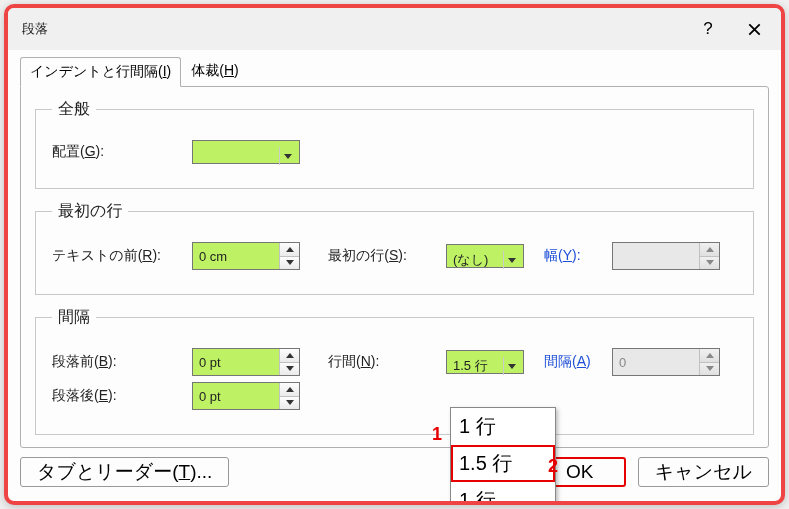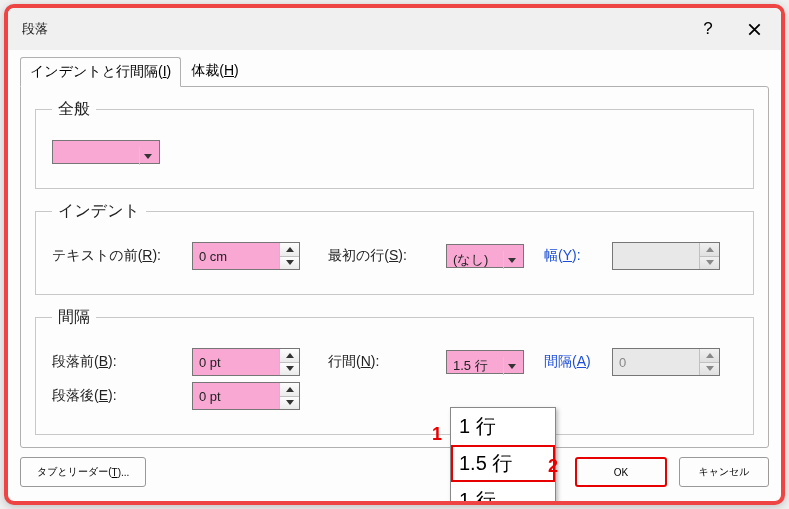--- a/index.html
+++ b/index.html
@@ -95,21 +95,21 @@
     margin: 6px 0;
   }
   .label { font-size: 14px; color: #222; white-space: nowrap; }
   .label .ul { text-decoration: underline; }
   .label.dis { color: #1d4ed8; }
   .col-lbl1 { width: 132px; }
   .col-lbl-mid { width: 110px; }
   .col-lbl-last { width: 60px; }
   .select, .spin, .spin-dis {
     border: 1px solid #767676;
-    background: #f9a8d4;
+    background: #bef264;
     font-size: 13px;
     color: #222;
   }
   .select {
     height: 24px;
     display: flex;
     align-items: center;
     padding: 8px 4px 0 6px;
     min-width: 60px;
     cursor: pointer;
@@ -177,21 +177,21 @@
     left: 12px; right: 12px; bottom: 14px;
     display: flex;
     align-items: center;
   }
   .btn {
     height: 30px;
     padding: 0 16px;
     border: 1px solid #999;
     background: #fdfdfd;
     border-radius: 3px;
-    font-size: 10px;
+    font-size: 19px;
     cursor: pointer;
     display: inline-flex;
     align-items: center;
     justify-content: center;
     min-width: 90px;
   }
   .btn-ok { border: 2px solid #e60000; min-width: 92px; }
   .dropdown {
     position: absolute;
     border: 1px solid #888;
@@ -244,33 +244,36 @@
       <div class="tab">
         <span>体裁(</span><span class="ul">H</span><span>)</span>
       </div>
     </div>
 
     <div class="panel">
 
       <fieldset class="group">
         <legend>全般</legend>
         <div class="row">
+          <span class="label col-lbl1">
+            <span>配置(</span><span class="ul">G</span><span>):</span>
+          </span>
           <div class="select" style="width:108px">
             <span class="val"></span>
             <span class="arrow">
                 <svg viewBox="0 0 8 5">
                   <path d="M0 0 L4 5 L8 0 Z" fill="#333"></path>
                 </svg>
               </span>
           </div>
         </div>
       </fieldset>
 
       <fieldset class="group">
-        <legend>インデント</legend>
+        <legend>最初の行</legend>
         <div class="row">
           <span class="label col-lbl1">
             <span>テキストの前(</span><span class="ul">R</span><span>):</span>
           </span>
           <div class="spin">
             <span class="val">0 cm</span>
             <span class="btns">
               <div>
                   <svg viewBox="0 0 8 5">
                     <path d="M0 5 L4 0 L8 5 Z" fill="#333"></path>

